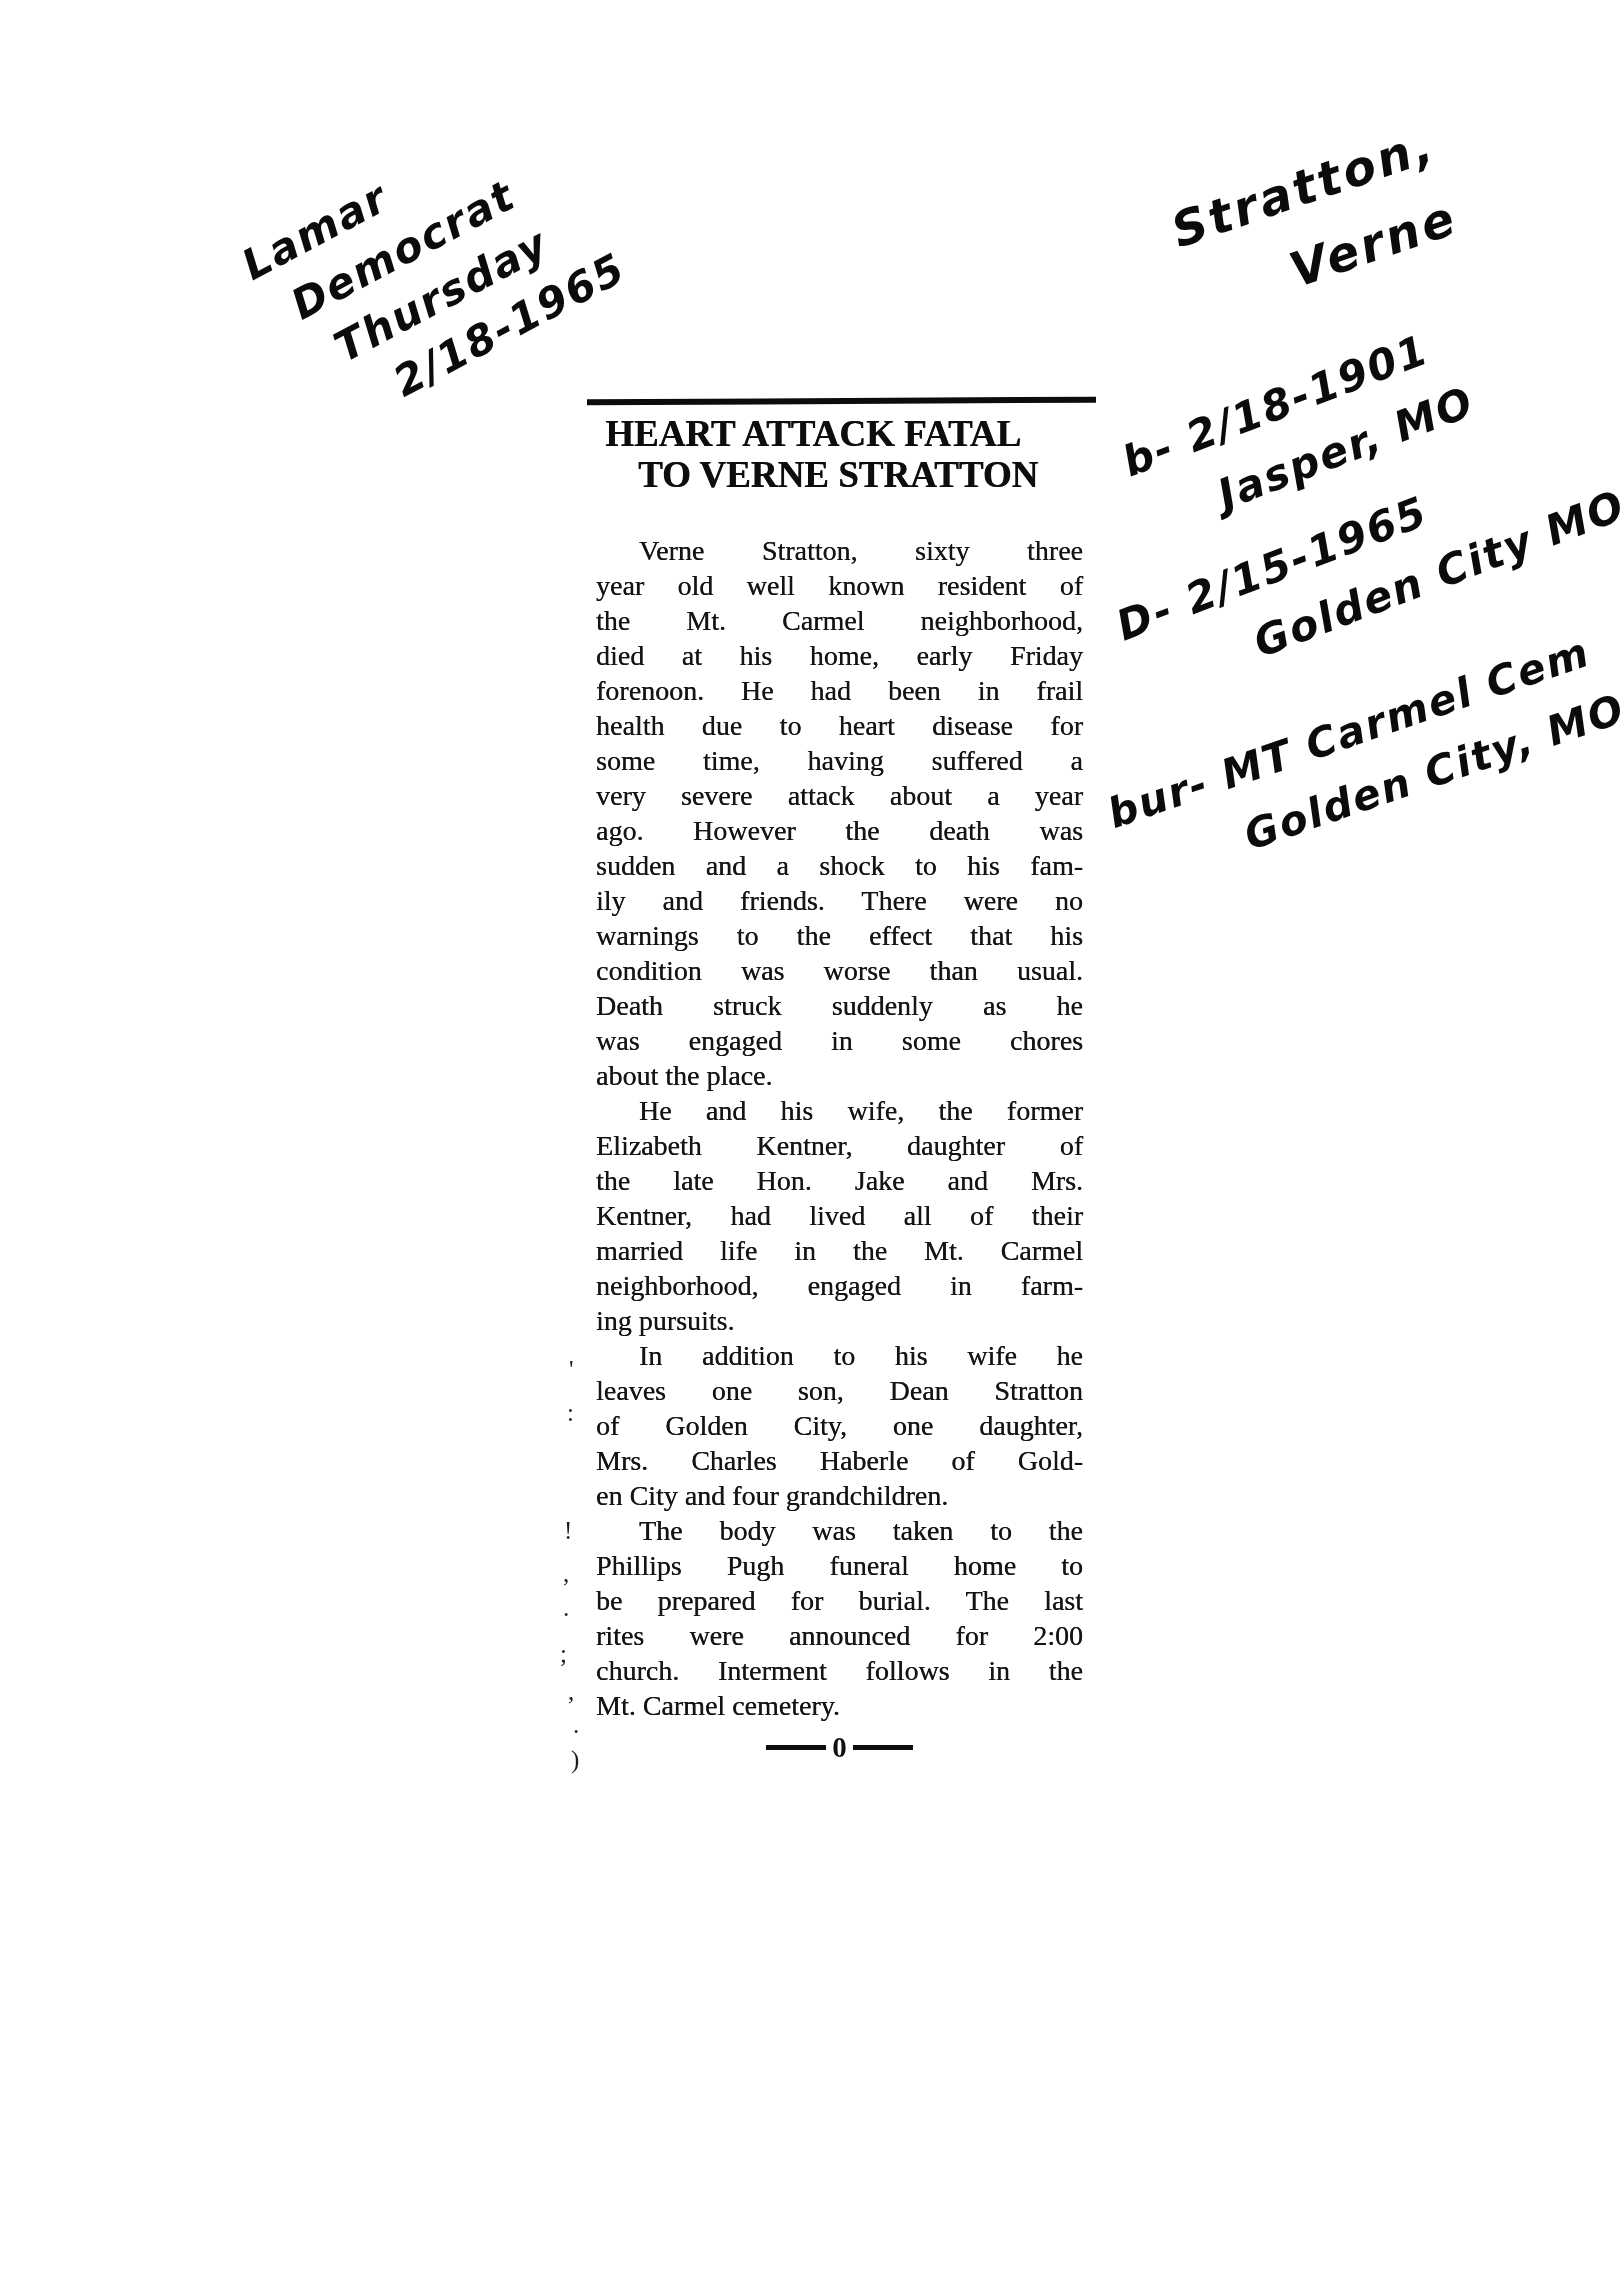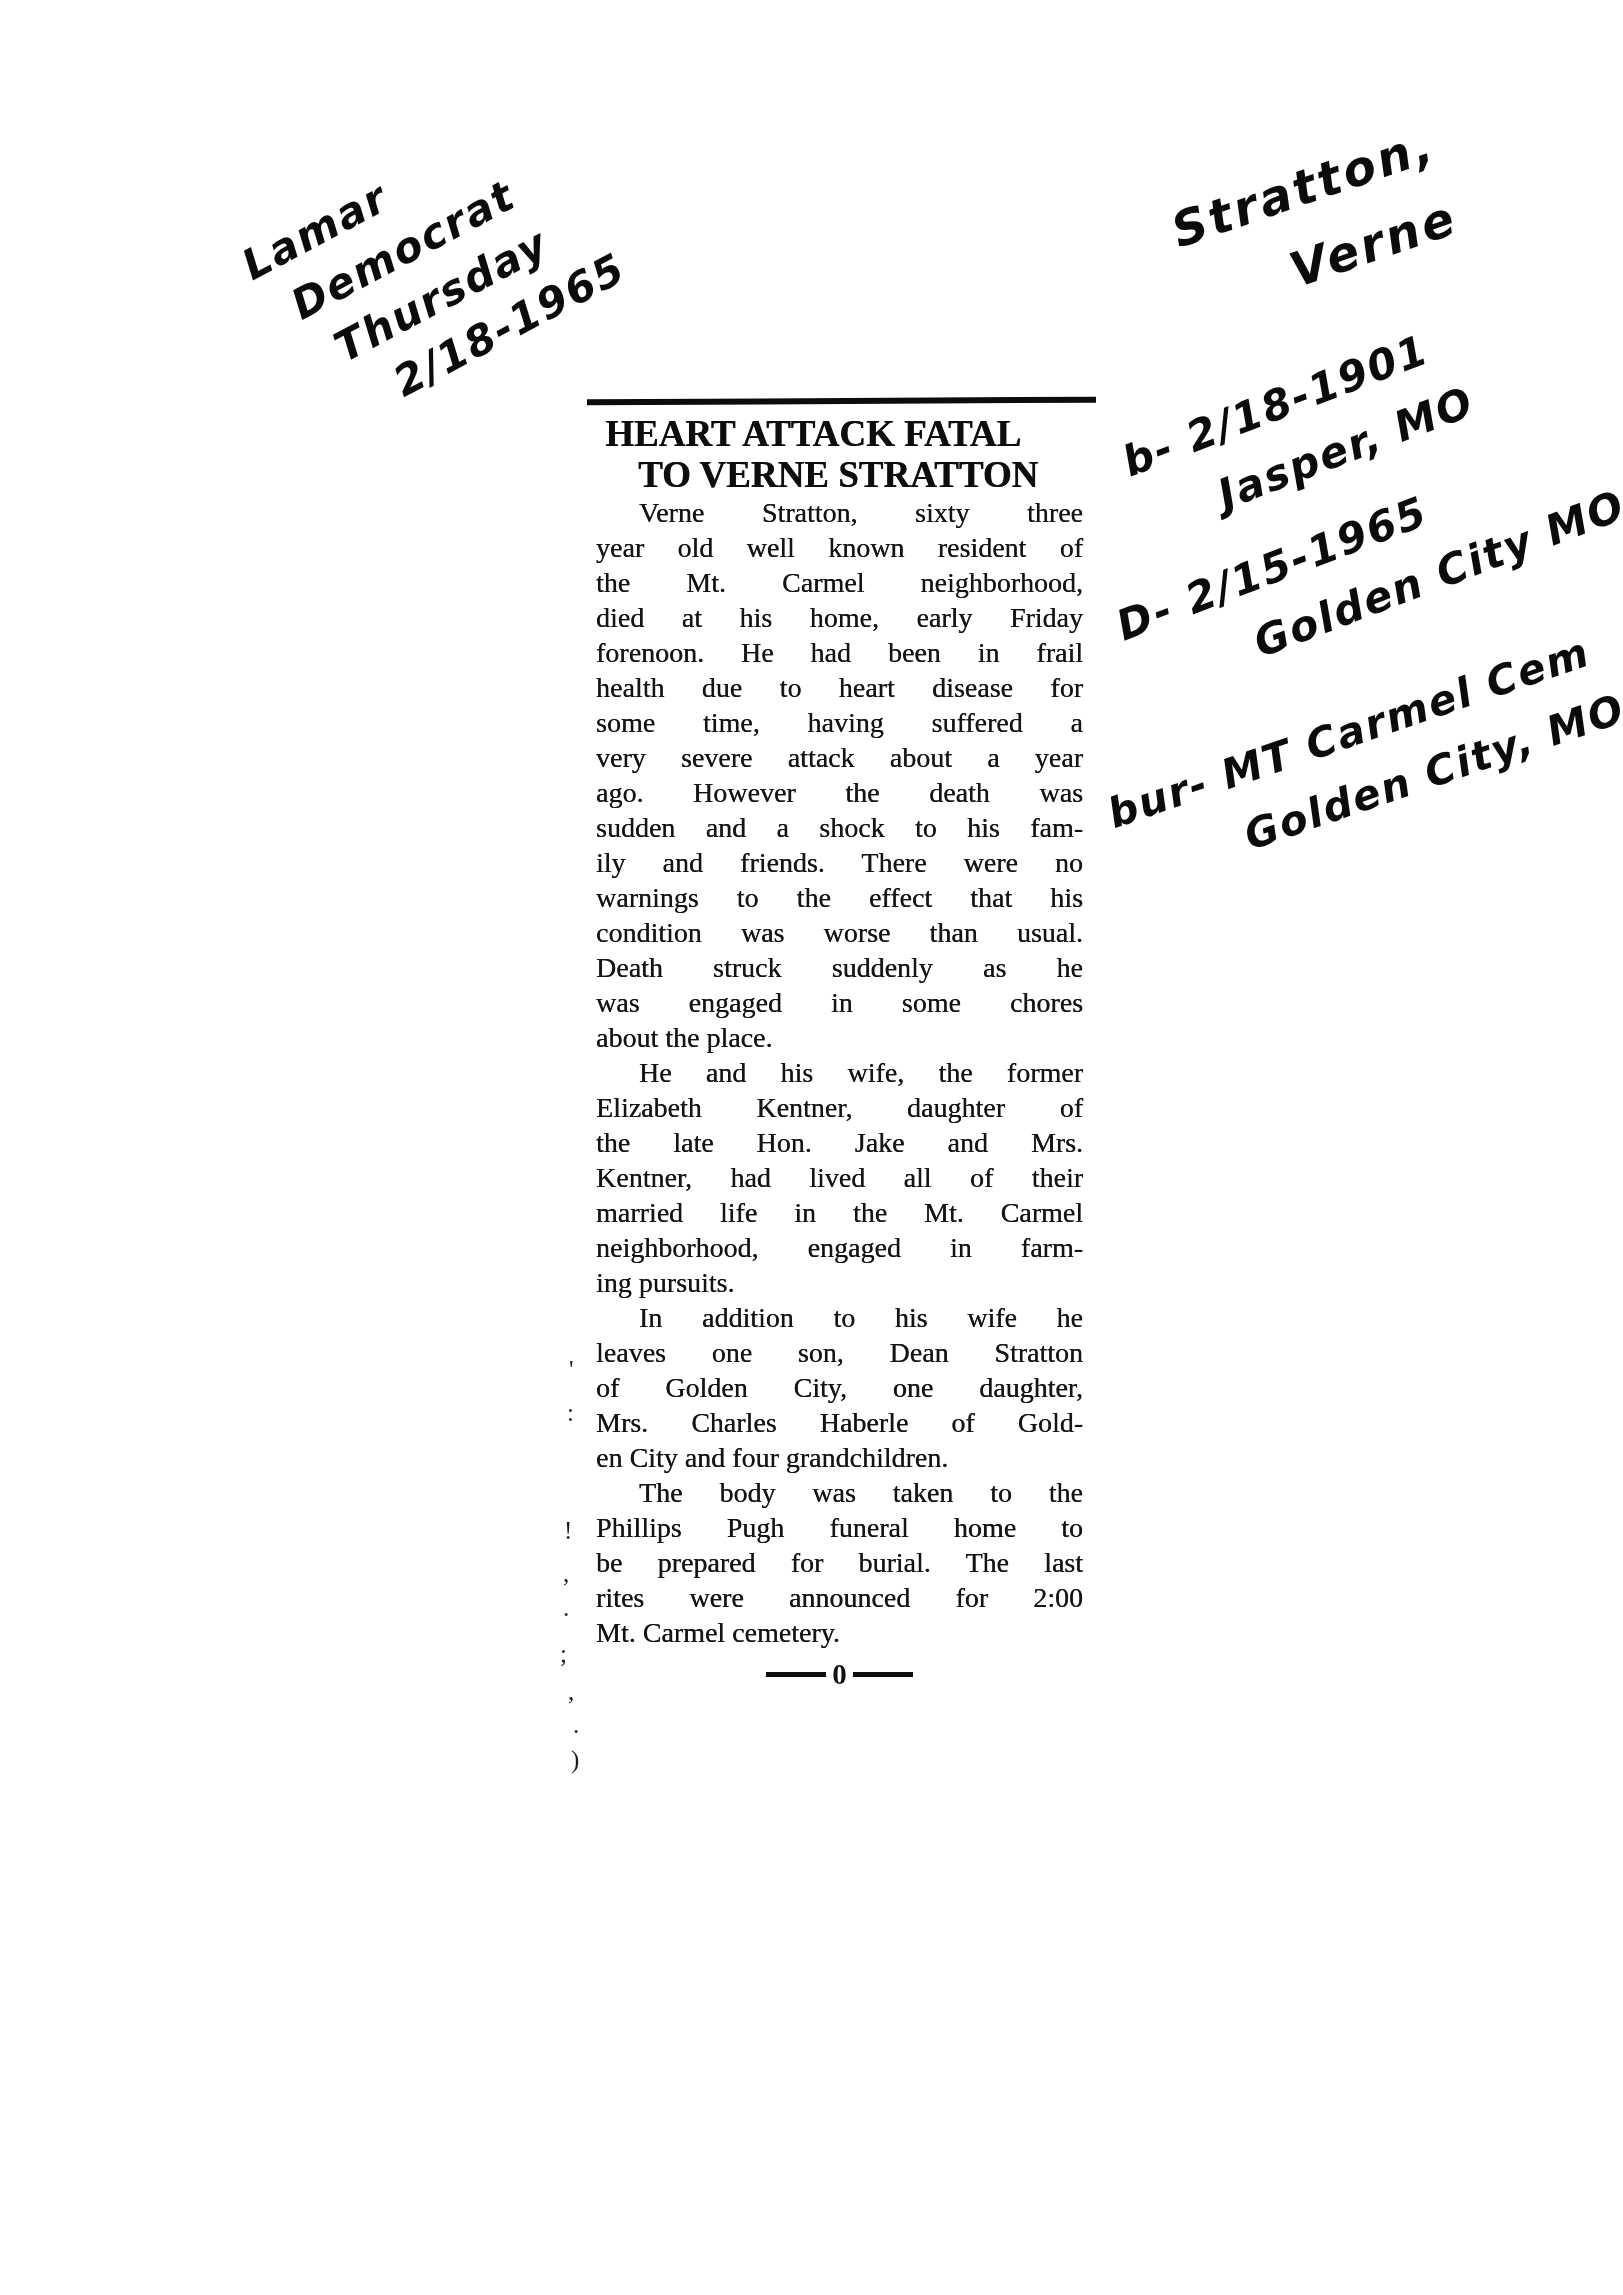--- a/index.html
+++ b/index.html
@@ -28,21 +28,21 @@
   #burial-note .hl:nth-child(2){padding-left:122px;}
   
   .article{position:absolute;left:596px;top:393px;width:487px;}
   .rule{position:absolute;left:-9.2px;top:5.2px;width:509px;height:5.9px;background:#0c0c0c;transform:rotate(-0.3deg);}
   .headline{
     margin:0;padding-top:19.6px;font-size:37px;line-height:41px;font-weight:bold;
     color:#0d0d0d;text-shadow:0.4px 0.4px 0 #1a1a1a;
   }
   .headline .h1l{display:block;padding-left:9.2px;}
   .headline .h2l{display:block;padding-left:42px;}
-  .body{}
+  .body{margin-top:38px;}
   .article-line{
     font-size:28px;line-height:35px;height:35px;color:#141414;
     text-shadow:0.3px 0.3px 0 #2a2a2a;white-space:normal;
   }
   .article-line.justify{text-align:justify;text-align-last:justify;}
   .article-line.last{text-align-last:auto;}
   .article-line.first{padding-left:43px;}
   .divider{margin-top:10.5px;display:flex;align-items:center;justify-content:center;gap:6.5px;}
   .divider-line{width:60px;height:4.6px;background:#0e0e0e;}
   .end-mark{font-size:29px;font-weight:bold;line-height:29px;}
@@ -113,20 +113,21 @@
         <div class="article-line justify last">ing pursuits.</div>
         <div class="article-line justify first">In addition to his wife he</div>
         <div class="article-line justify">leaves one son, Dean Stratton</div>
         <div class="article-line justify">of Golden City, one daughter,</div>
         <div class="article-line justify">Mrs. Charles Haberle of Gold-</div>
         <div class="article-line justify last">en City and four grandchildren.</div>
         <div class="article-line justify first">The body was taken to the</div>
         <div class="article-line justify">Phillips Pugh funeral home to</div>
         <div class="article-line justify">be prepared for burial. The last</div>
         <div class="article-line justify">rites were announced for 2:00</div>
+        <div class="article-line justify">church. Interment follows in the</div>
         <div class="article-line justify last">Mt. Carmel cemetery.</div>
       </div>
     <div class="divider">
       <span class="divider-line"></span>
       <span class="end-mark">0</span>
       <span class="divider-line"></span>
     </div>
   </div>
 
   <div id="artifact-layer">

